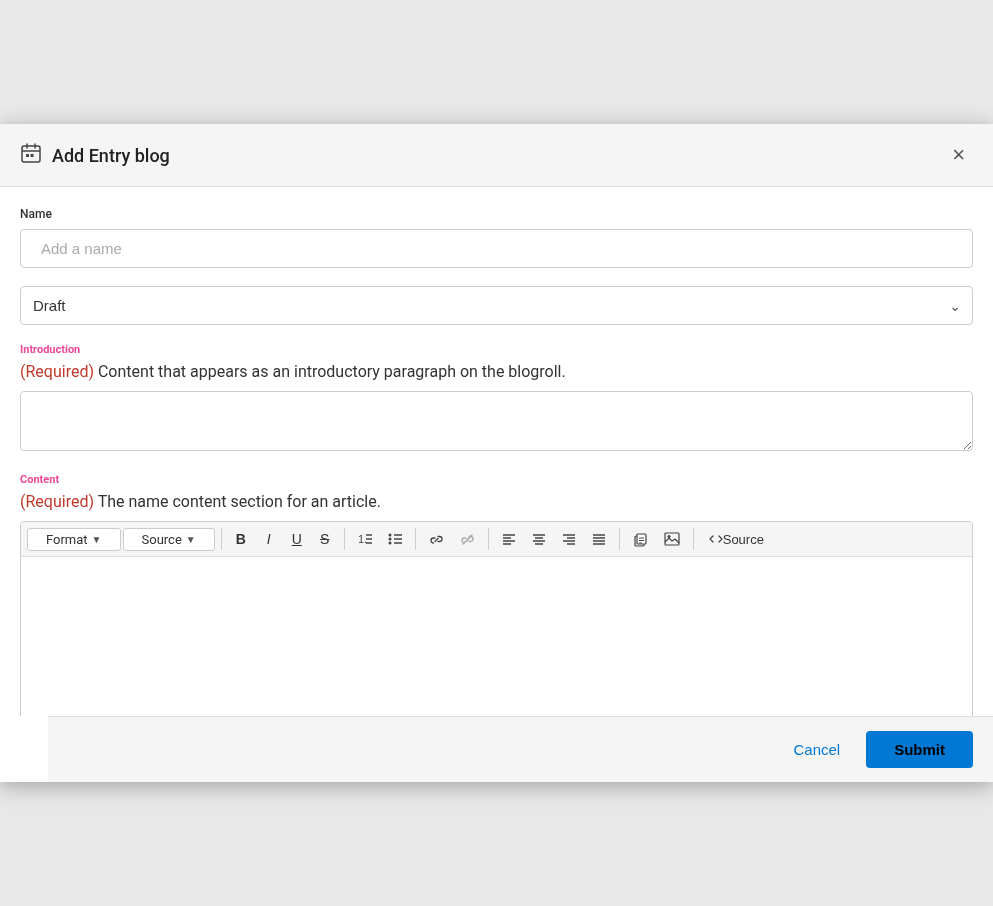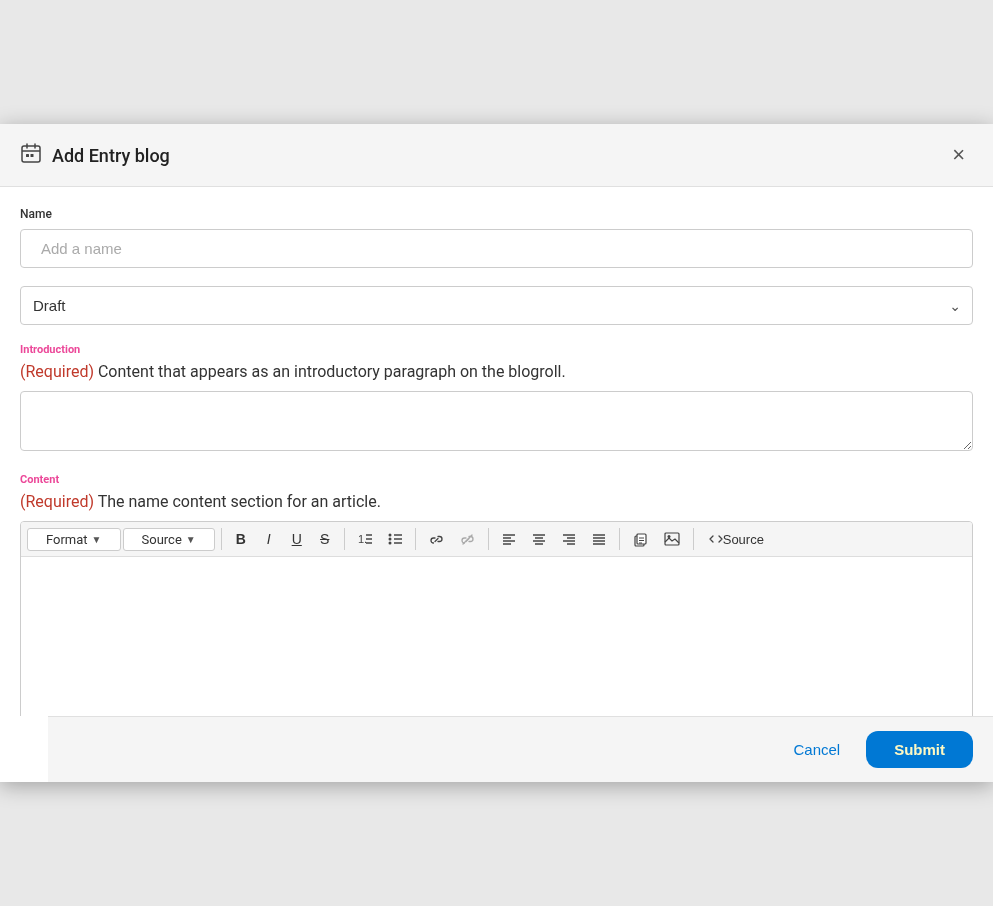--- a/index.html
+++ b/index.html
@@ -215,23 +215,23 @@
     .btn-cancel {
       background: none;
       border: none;
       color: #0078d4;
       font-size: 15px;
       cursor: pointer;
       padding: 8px 16px;
     }
     .btn-submit {
       background: #0078d4;
-      color: #fef9c3;
+      color: #000000;
       border: none;
-      border-radius: 12px;
+      border-radius: 4px;
       font-size: 15px;
       font-weight: 600;
       padding: 10px 28px;
       cursor: pointer;
     }
   </style>
 </head>
 <body>
 
 <div class="dialog">

